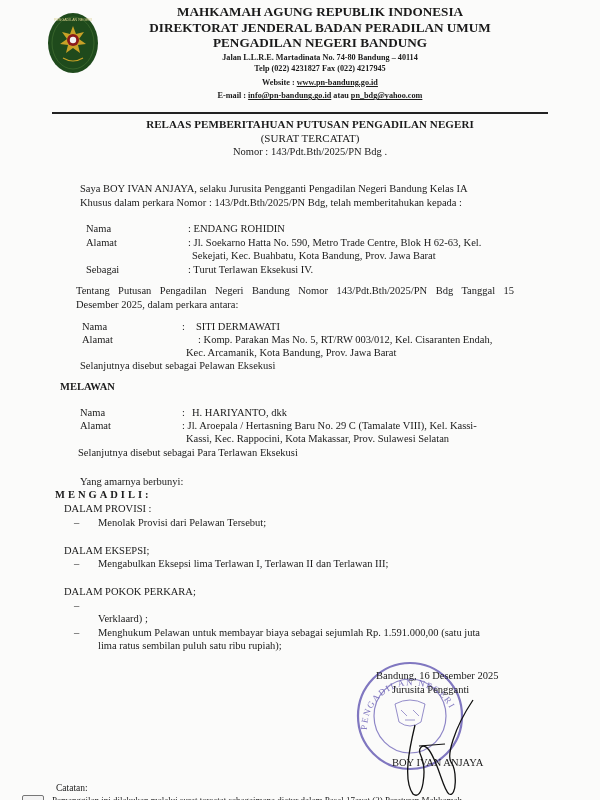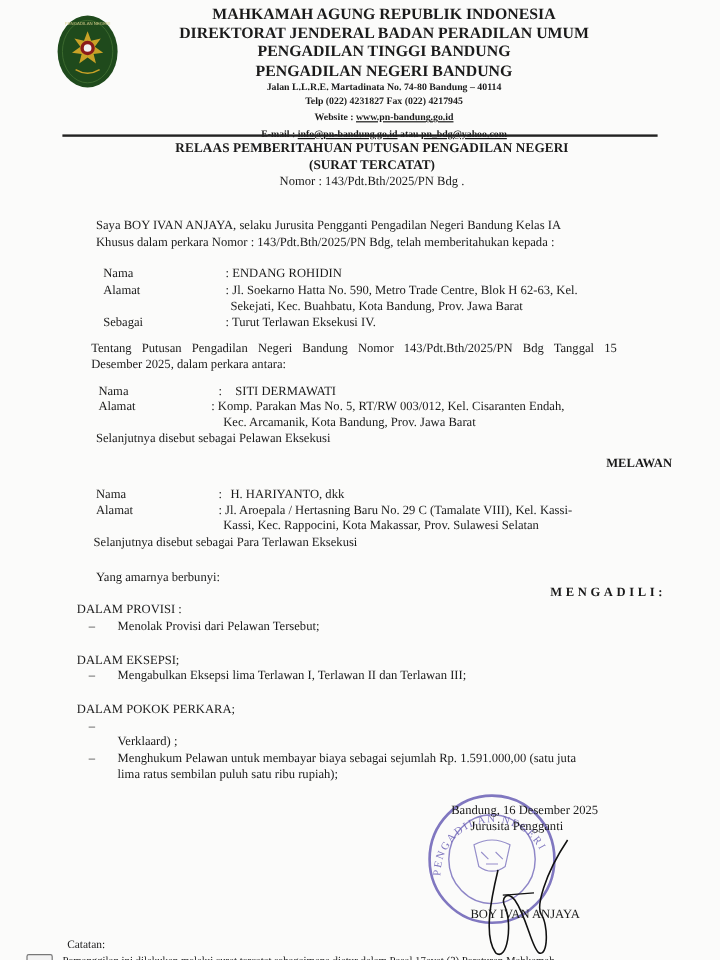--- a/index.html
+++ b/index.html
@@ -23,30 +23,30 @@
     }
     .kop .addr { font-size: 8.2px; line-height: 12.6px; font-weight: bold; white-space: nowrap; margin-top: 1px; }
     .kop .addr u { text-decoration: underline; }
     .rule {
       position: absolute; left: 52px; top: 112px; width: 496px; height: 2px; background: #222;
     }
 
     
     .title { position: absolute; left: 60px; width: 500px; text-align: center; }
     .t1 { top: 118px; font-weight: bold; font-size: 11px; letter-spacing: 0.1px; }
-    .t2 { top: 132px; font-weight: bold; font-size: 11px; }
+    .t2 { top: 132px; font-weight: normal; font-size: 11px; }
     .t3 { top: 146px; font-size: 10.5px; }
 
     .txt { position: absolute; font-size: 10.5px; line-height: 14px; white-space: nowrap; }
     .bold { font-weight: normal; }
     .lbl { position: absolute; font-size: 10.5px; line-height: 14px; }
     .val { position: absolute; font-size: 10.5px; line-height: 14px; white-space: nowrap; }
     .justify { text-align: justify; text-align-last: justify; white-space: normal; }
 
-    .center-h { position: absolute; left: 60px; width: 500px; text-align: right; font-weight: bold; font-size: 10.5px; }
+    .center-h { position: absolute; left: 60px; width: 500px; text-align: left; font-weight: bold; font-size: 10.5px; }
     .spaced { letter-spacing: 3px; }
 
     .dash { position: absolute; font-size: 10.5px; line-height: 14px; }
 
     
     .stamp { position: absolute; left: 355px; top: 660px; width: 110px; height: 112px; }
     .sig { position: absolute; left: 395px; top: 690px; width: 90px; height: 110px; }
 
     .note-box {
       position: absolute; left: 22px; top: 795px; width: 20px; height: 10px;
@@ -64,21 +64,20 @@
     <path d="M26 14 L29 22 L37 20 L32 27 L39 32 L31 33 L33 41 L26 36 L19 41 L21 33 L13 32 L20 27 L15 20 L23 22 Z" fill="#c9a227"></path>
     <circle cx="26" cy="28" r="6" fill="#8b1a1a"></circle>
     <circle cx="26" cy="28" r="3.2" fill="#f1f1f1"></circle>
     <path d="M16 46 Q26 52 36 46" stroke="#c9a227" stroke-width="1.2" fill="none"></path>
     <text x="26" y="9" font-size="3.6" fill="#d8cf8c" text-anchor="middle" font-family="Liberation Sans, sans-serif">PENGADILAN NEGERI</text>
   </svg>
 
   <div class="kop">
     <div class="l1">MAHKAMAH AGUNG REPUBLIK INDONESIA</div>
     <div class="l2">DIREKTORAT JENDERAL BADAN PERADILAN UMUM</div>
-    <div class="l3">PENGADILAN TINGGI BANDUNG</div>
     <div class="l4">PENGADILAN NEGERI BANDUNG</div>
     <div class="addr">Jalan L.L.R.E. Martadinata No. 74-80 Bandung – 40114</div>
     <div class="addr" style="margin-top:-1px">Telp (022) 4231827 Fax (022) 4217945</div>
     <div class="addr">
       <span>Website : </span><u>www.pn-bandung.go.id</u>
     </div>
     <div class="addr">
       <span>E-mail : </span><u>info@pn-bandung.go.id</u><span> atau </span><u>pn_bdg@yahoo.com</u>
     </div>
   </div>
@@ -99,21 +98,21 @@
   <div class="lbl" style="left:86px; top:263px;">Sebagai</div>
   <div class="val" style="left:188px; top:263px;">:  Turut Terlawan Eksekusi IV.</div>
 
   <div class="txt justify" style="left:76px; top:284px; width:438px;">Tentang Putusan Pengadilan Negeri Bandung Nomor 143/Pdt.Bth/2025/PN Bdg Tanggal 15</div>
   <div class="txt" style="left:76px; top:298px;">Desember 2025, dalam perkara antara:</div>
 
   <div class="lbl" style="left:82px; top:320px;">Nama</div>
   <div class="val" style="left:182px; top:320px;">:</div>
   <div class="val bold" style="left:196px; top:320px;">SITI DERMAWATI</div>
   <div class="lbl" style="left:82px; top:333px;">Alamat</div>
-  <div class="val" style="left:176px; top:333px;">: Komp. Parakan Mas No. 5, RT/RW 003/012, Kel. Cisaranten Endah,</div>
+  <div class="val" style="left:198px; top:333px;">: Komp. Parakan Mas No. 5, RT/RW 003/012, Kel. Cisaranten Endah,</div>
   <div class="val" style="left:186px; top:346px;">Kec. Arcamanik, Kota Bandung, Prov. Jawa Barat</div>
   <div class="txt" style="left:80px; top:359px;">Selanjutnya disebut sebagai Pelawan Eksekusi</div>
 
   <div class="center-h" style="top:381px;">MELAWAN</div>
 
   <div class="lbl" style="left:80px; top:406px;">Nama</div>
   <div class="val" style="left:182px; top:406px;">:</div>
   <div class="val bold" style="left:192px; top:406px;">H. HARIYANTO, dkk</div>
   <div class="lbl" style="left:80px; top:419px;">Alamat</div>
   <div class="val" style="left:182px; top:419px;">: Jl. Aroepala / Hertasning Baru No. 29 C (Tamalate VIII), Kel. Kassi-</div>

